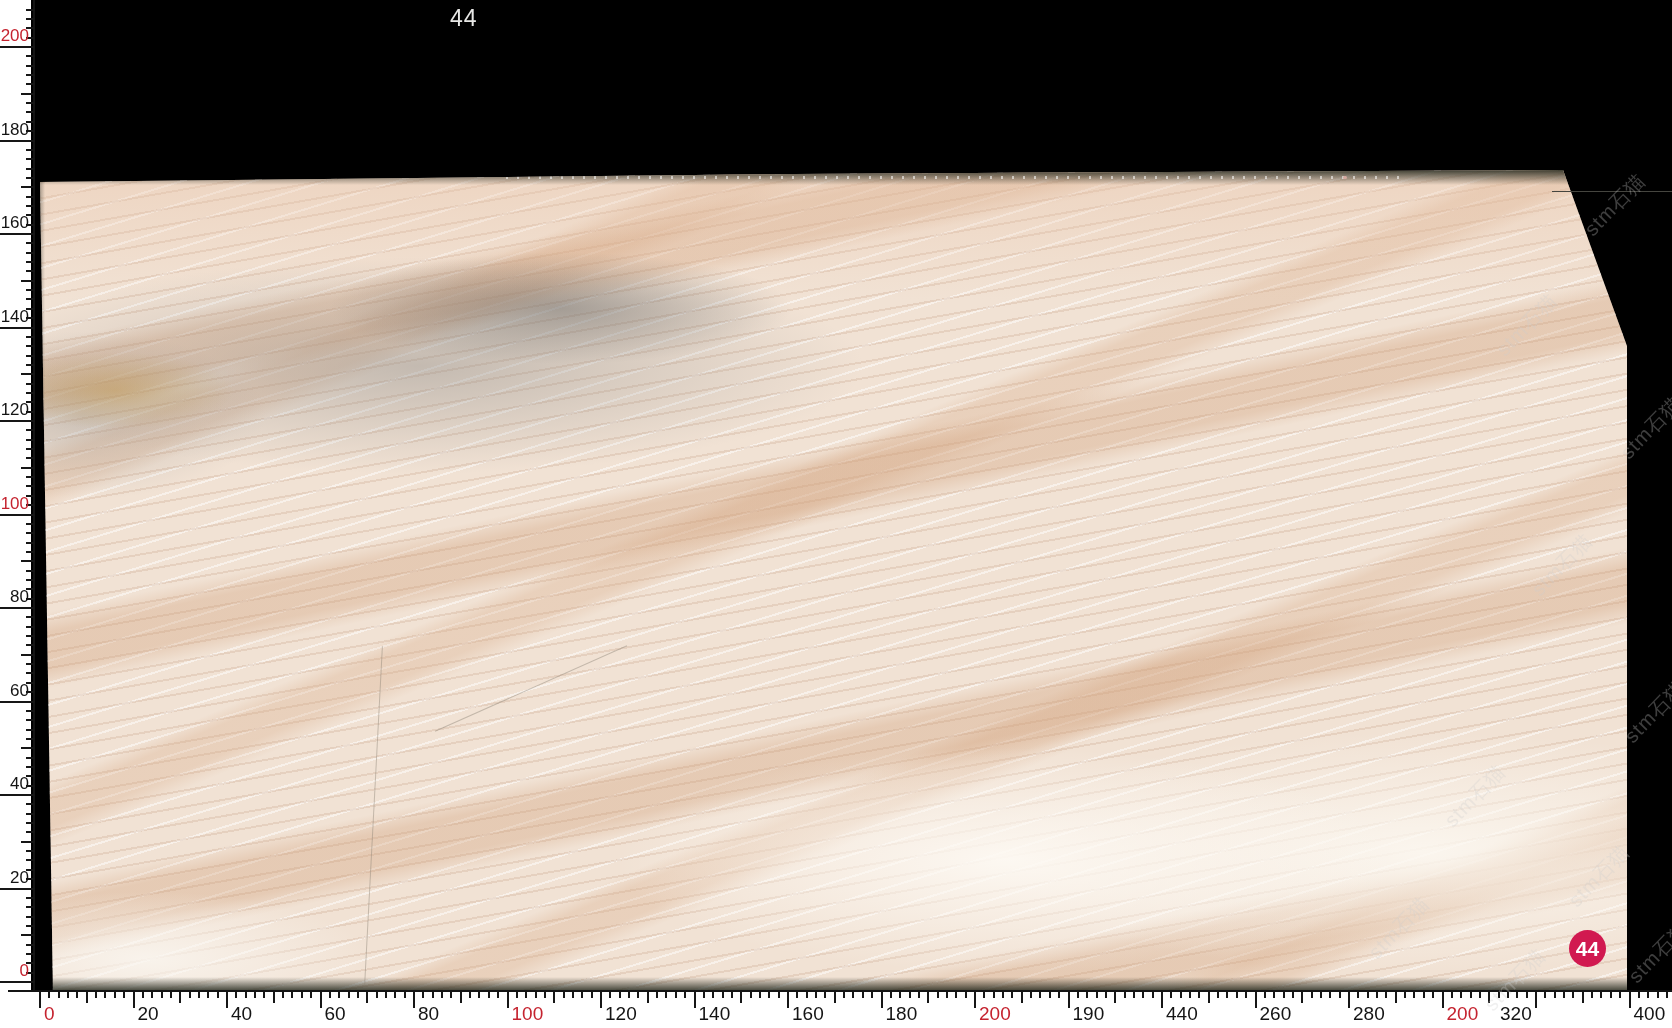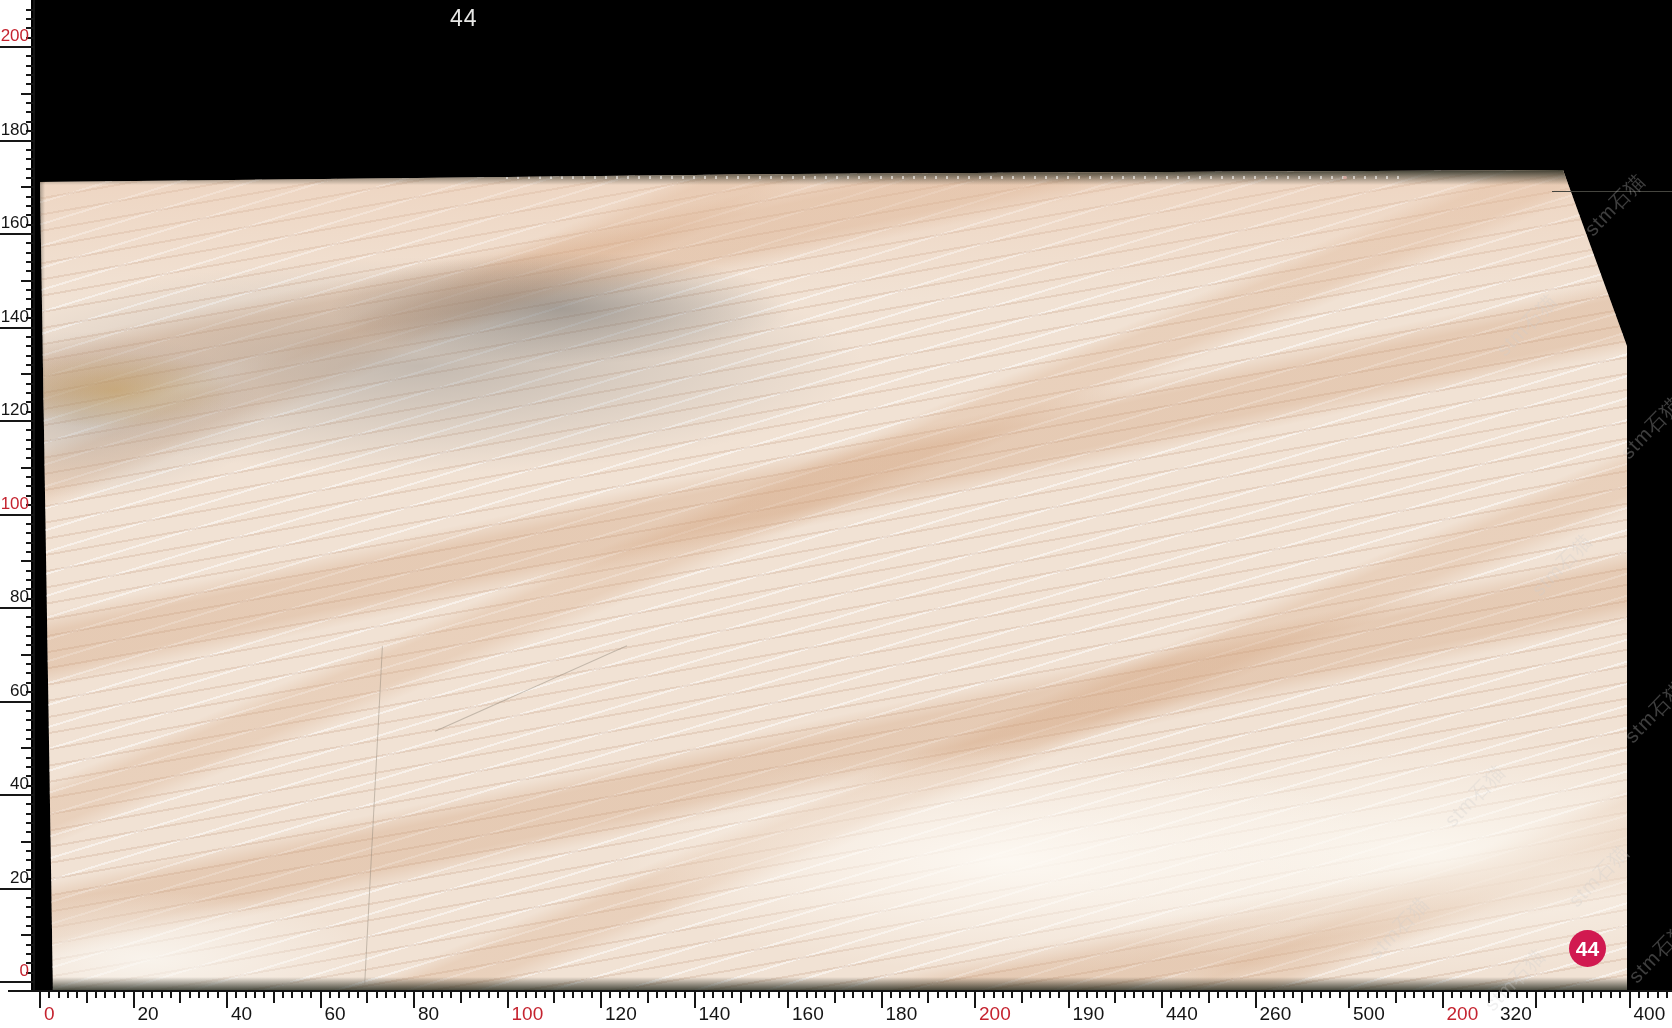--- a/index.html
+++ b/index.html
@@ -384,21 +384,21 @@
       <div class="hlabel" style="left: 418px;">80</div>
       <div class="hlabel red" style="left: 511.5px;">100</div>
       <div class="hlabel" style="left: 605px;">120</div>
       <div class="hlabel" style="left: 698.5px;">140</div>
       <div class="hlabel" style="left: 792px;">160</div>
       <div class="hlabel" style="left: 885.5px;">180</div>
       <div class="hlabel red" style="left: 979px;">200</div>
       <div class="hlabel" style="left: 1072.5px;">190</div>
       <div class="hlabel" style="left: 1166px;">440</div>
       <div class="hlabel" style="left: 1259.5px;">260</div>
-      <div class="hlabel" style="left: 1353px;">500</div>
+      <div class="hlabel" style="left: 1353px;">280</div>
       <div class="hlabel red" style="left: 1446.5px;">200</div>
       <div class="hlabel" style="left: 1500px;">320</div>
       <div class="hlabel" style="left: 1633.5px;">400</div>
     </div>
 
   <div id="slab-number">44</div>
 
   <div id="badge">
     <span>44</span>
   </div>

